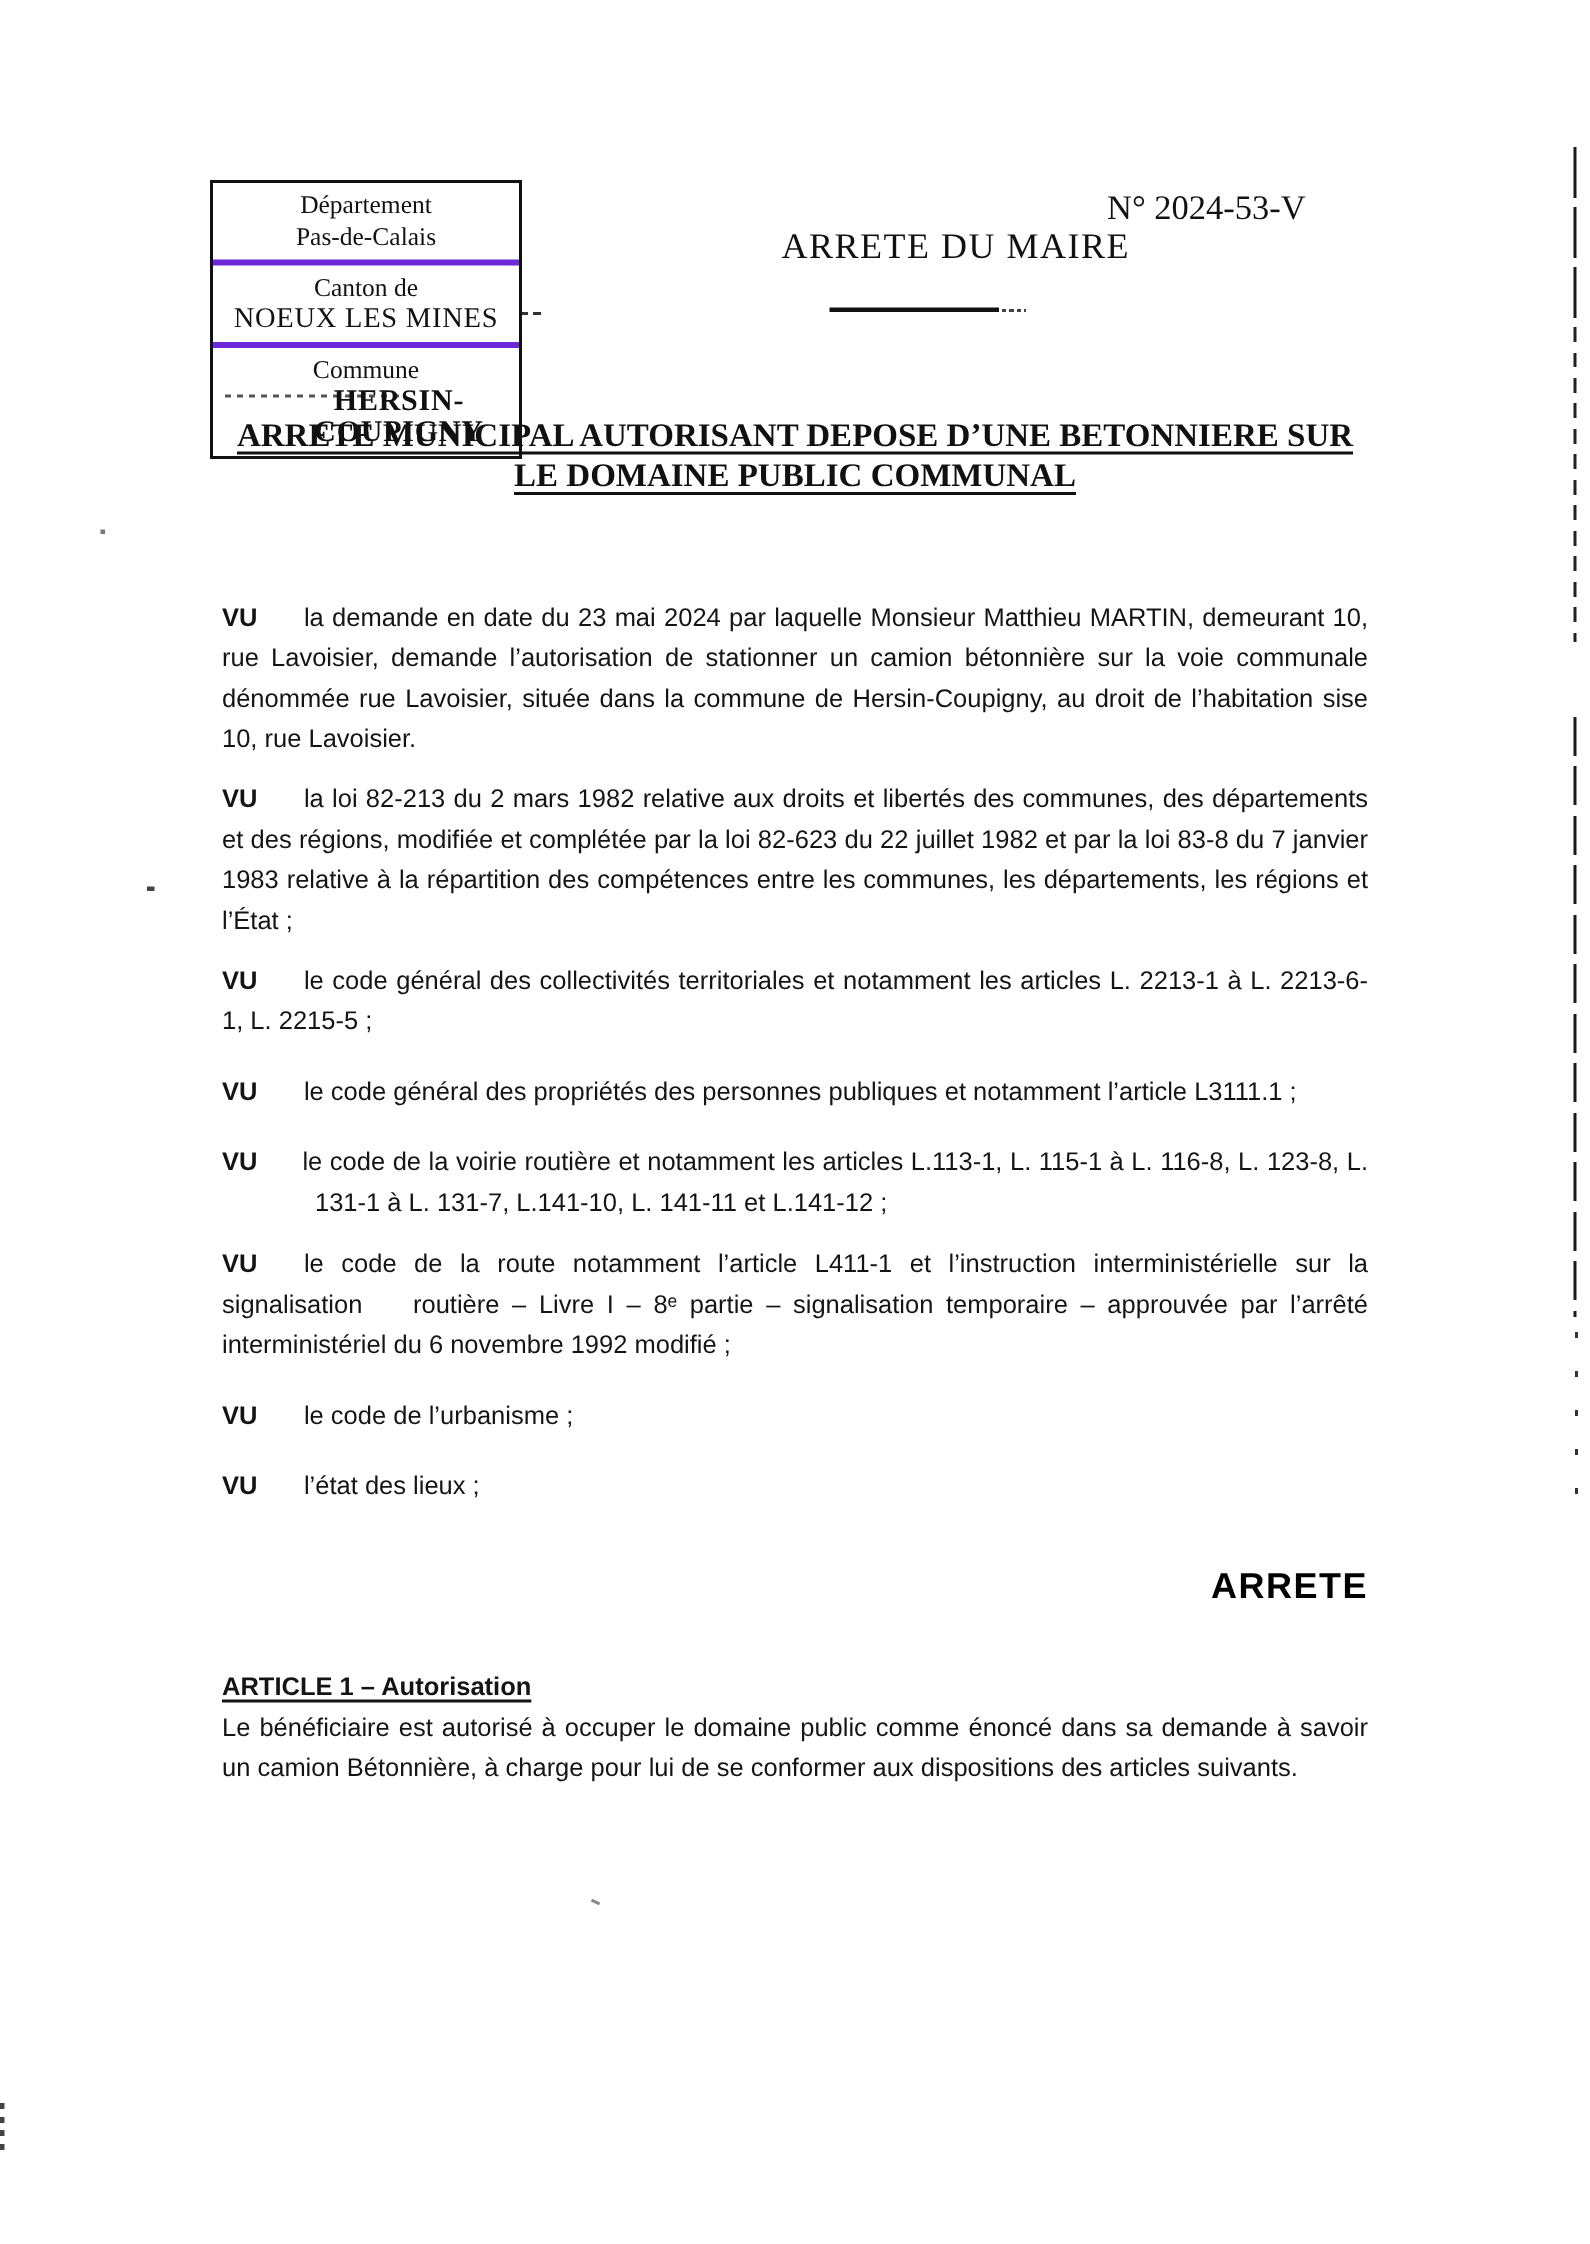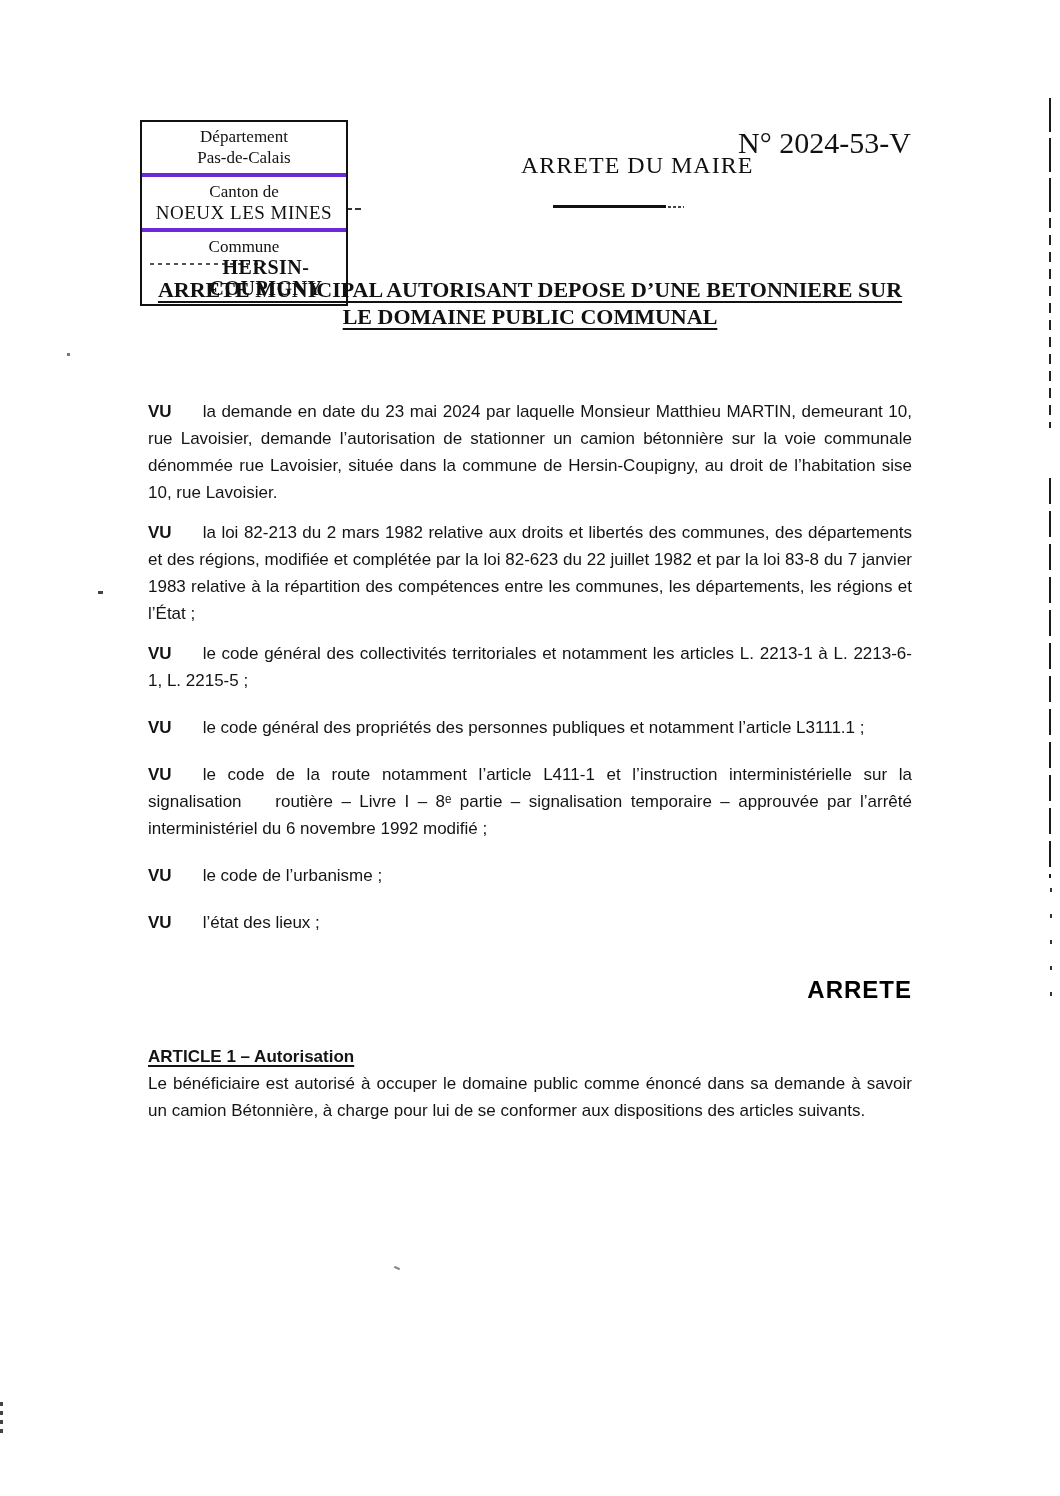--- a/index.html
+++ b/index.html
@@ -32,21 +32,21 @@
   .hb-cell + .hb-cell { border-top: 4px solid #6d28d9; }
   .hb-caps   { font-size: 19px; letter-spacing: 0.5px; }
   .hb-bold   { font-weight: bold; font-size: 20px; letter-spacing: 0.5px; margin-left: 44px; }
 
   
   .doc-number {
     position: absolute;
     left: 738px;
     top: 126px;
     font-family: "Liberation Serif", serif;
-    font-size: 30px;
+    font-size: 23px;
     color: #111;
   }
   .doc-type {
     position: absolute;
     left: 521px;
     top: 152px;
     font-family: "Liberation Serif", serif;
     font-weight: normal;
     font-size: 24px;
     letter-spacing: 1px;
@@ -197,20 +197,21 @@
   <div class="body-block">
 
     <p class="vu"><b>VU</b><span class="tab"></span><span>la demande en date du 23 mai 2024 par laquelle Monsieur Matthieu MARTIN, demeurant 10, rue Lavoisier, demande l’autorisation de stationner un camion bétonnière sur la voie communale dénommée rue Lavoisier, située dans la commune de Hersin-Coupigny, au droit de l’habitation sise 10, rue Lavoisier.</span></p>
 
     <p class="vu"><b>VU</b><span class="tab"></span><span>la loi 82-213 du 2 mars 1982 relative aux droits et libertés des communes, des départements et des régions, modifiée et complétée par la loi 82-623 du 22 juillet 1982 et par la loi 83-8 du 7 janvier 1983 relative à la répartition des compétences entre les communes, les départements, les régions et l’État ;</span></p>
 
     <p class="vu gap-md"><b>VU</b><span class="tab"></span><span>le code général des collectivités territoriales et notamment les articles L. 2213-1 à L. 2213-6-1, L. 2215-5 ;</span></p>
 
     <p class="vu gap-md"><b>VU</b><span class="tab"></span><span>le code général des propriétés des personnes publiques et notamment l’article L3111.1 ;</span></p>
 
+    <p class="vu hanging"><b>VU</b><span class="tab"></span><span>le code de la voirie routière et notamment les articles L.113-1, L. 115-1 à L. 116-8, L. 123-8, L. 131-1 à L. 131-7, L.141-10, L. 141-11 et L.141-12 ;</span></p>
 
     <p class="vu gap-md"><b>VU</b><span class="tab"></span><span>le code de la route notamment l’article L411-1 et l’instruction interministérielle sur la signalisation &nbsp;&nbsp; routière – Livre I – 8ᵉ partie – signalisation temporaire – approuvée par l’arrêté interministériel du 6 novembre 1992 modifié ;</span></p>
 
     <p class="vu gap-md"><b>VU</b><span class="tab"></span><span>le code de l’urbanisme ;</span></p>
 
     <p class="vu"><b>VU</b><span class="tab"></span><span>l’état des lieux ;</span></p>
 
     <p class="arrete-heading">ARRETE</p>
 
     <div class="article">

